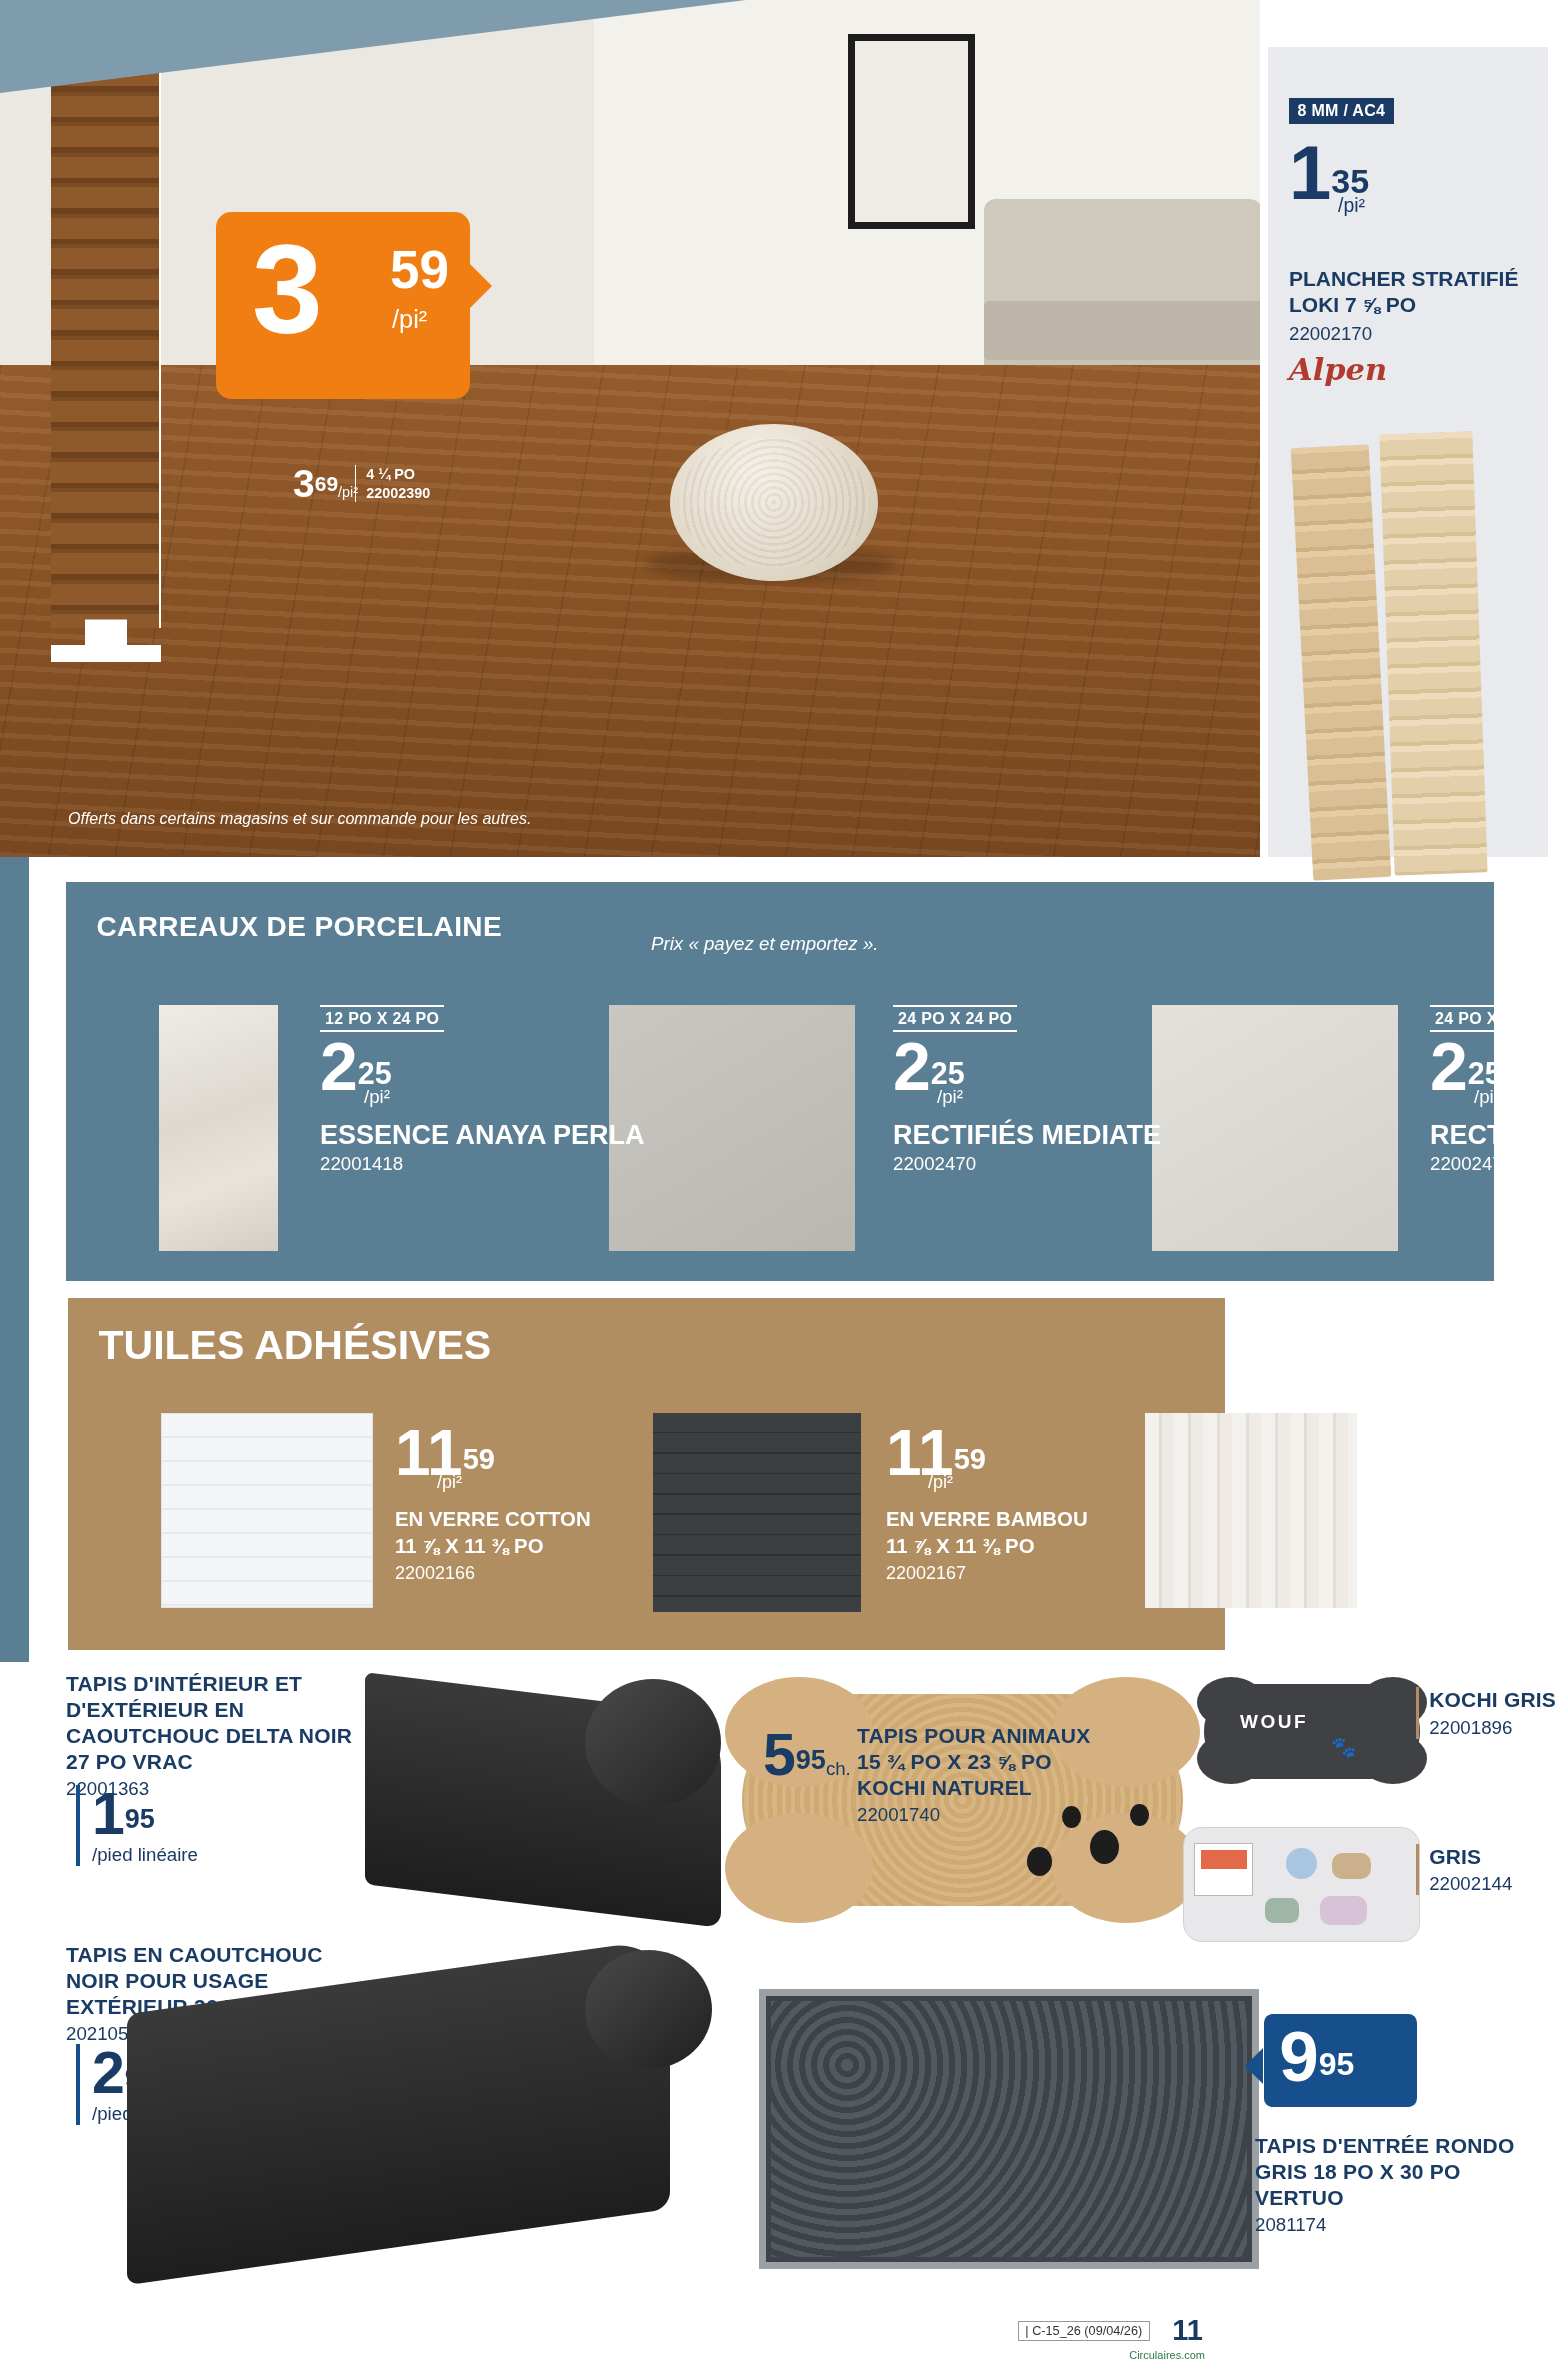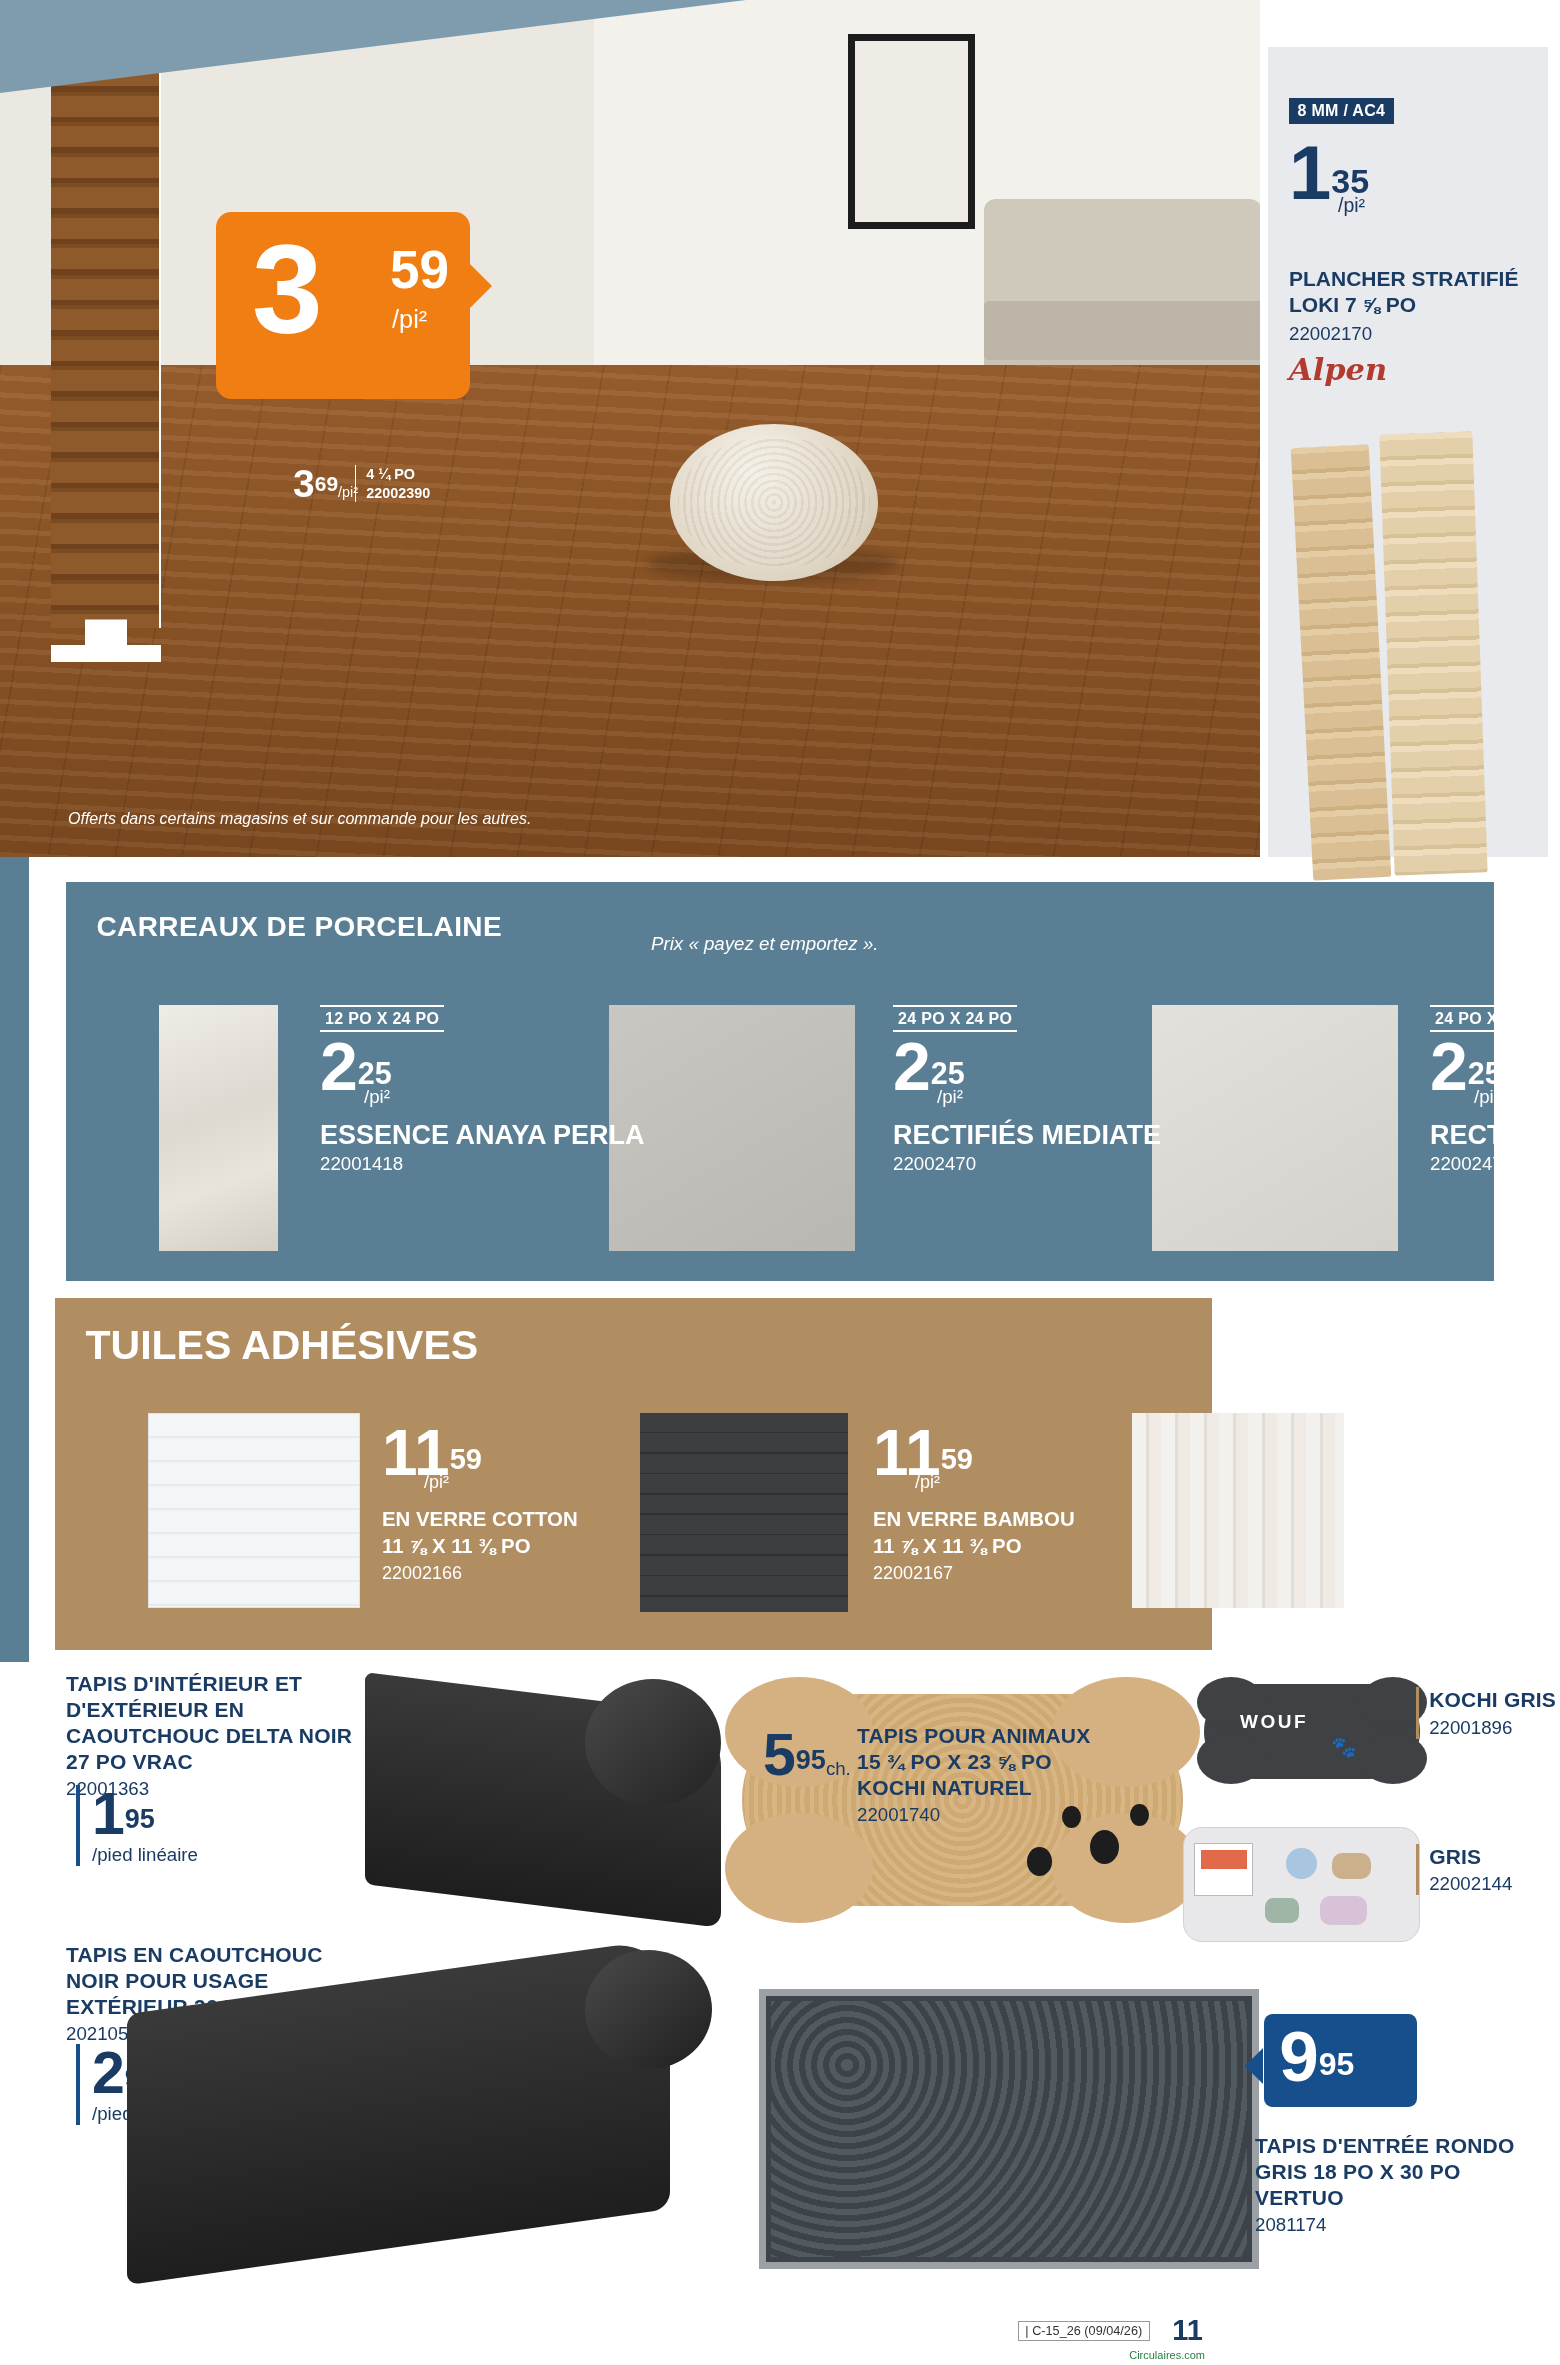--- a/index.html
+++ b/index.html
@@ -84,21 +84,21 @@
   .pbox { position:absolute; color:#fff; }
   .pbox .size { border-top:2.5px solid #fff; border-bottom:2.5px solid #fff; display:inline-block;
       font-size:16px; font-weight:bold; padding:2.5px 5.1px; letter-spacing:0.3px;}
   .pbox .n { font-size:68px; font-weight:bold; line-height:68px; }
   .pbox .c { font-size:30.5px; font-weight:bold; vertical-align:super; }
   .pbox .u { font-size:18.7px; display:block; margin-left:44px; margin-top:-13.6px;}
   .pbox .name { font-size:27px; font-weight:bold; line-height:26px; margin-top:13.6px; }
   .pbox .code { font-size:18.7px; margin-top:5.1px; }
 
   
-  .tuile { position:absolute; left:55px; top:1298px; width:1157px; height:352px; background:#b08e62; }
+  .tuile { position:absolute; left:68px; top:1298px; width:1157px; height:352px; background:#b08e62; }
   .tuile h2 { position:absolute; left:30.5px; top:24px; color:#fff; font-size:41px; font-weight:bold;}
   .tbox { position:absolute; color:#fff; }
   .tbox .n { font-size:64px; font-weight:bold; line-height:64px; }
   .tbox .c { font-size:29px; font-weight:bold; vertical-align:super; }
   .tbox .u { font-size:18px; display:block; margin-left:42px; margin-top:-12.7px;}
   .tbox .name { font-size:20.4px; font-weight:bold; line-height:25.4px; margin-top:13.6px;}
   .tbox .code { font-size:18px; margin-top:3.4px; }
   .ti { position:absolute; }
   .ti1 { left:93px; top:115px; width:212px; height:195px;
      background:repeating-linear-gradient(to bottom,#f3f5f6 0 22px,#e6eaec 22px 24px); border:0.8px solid #dfe3e5;}

